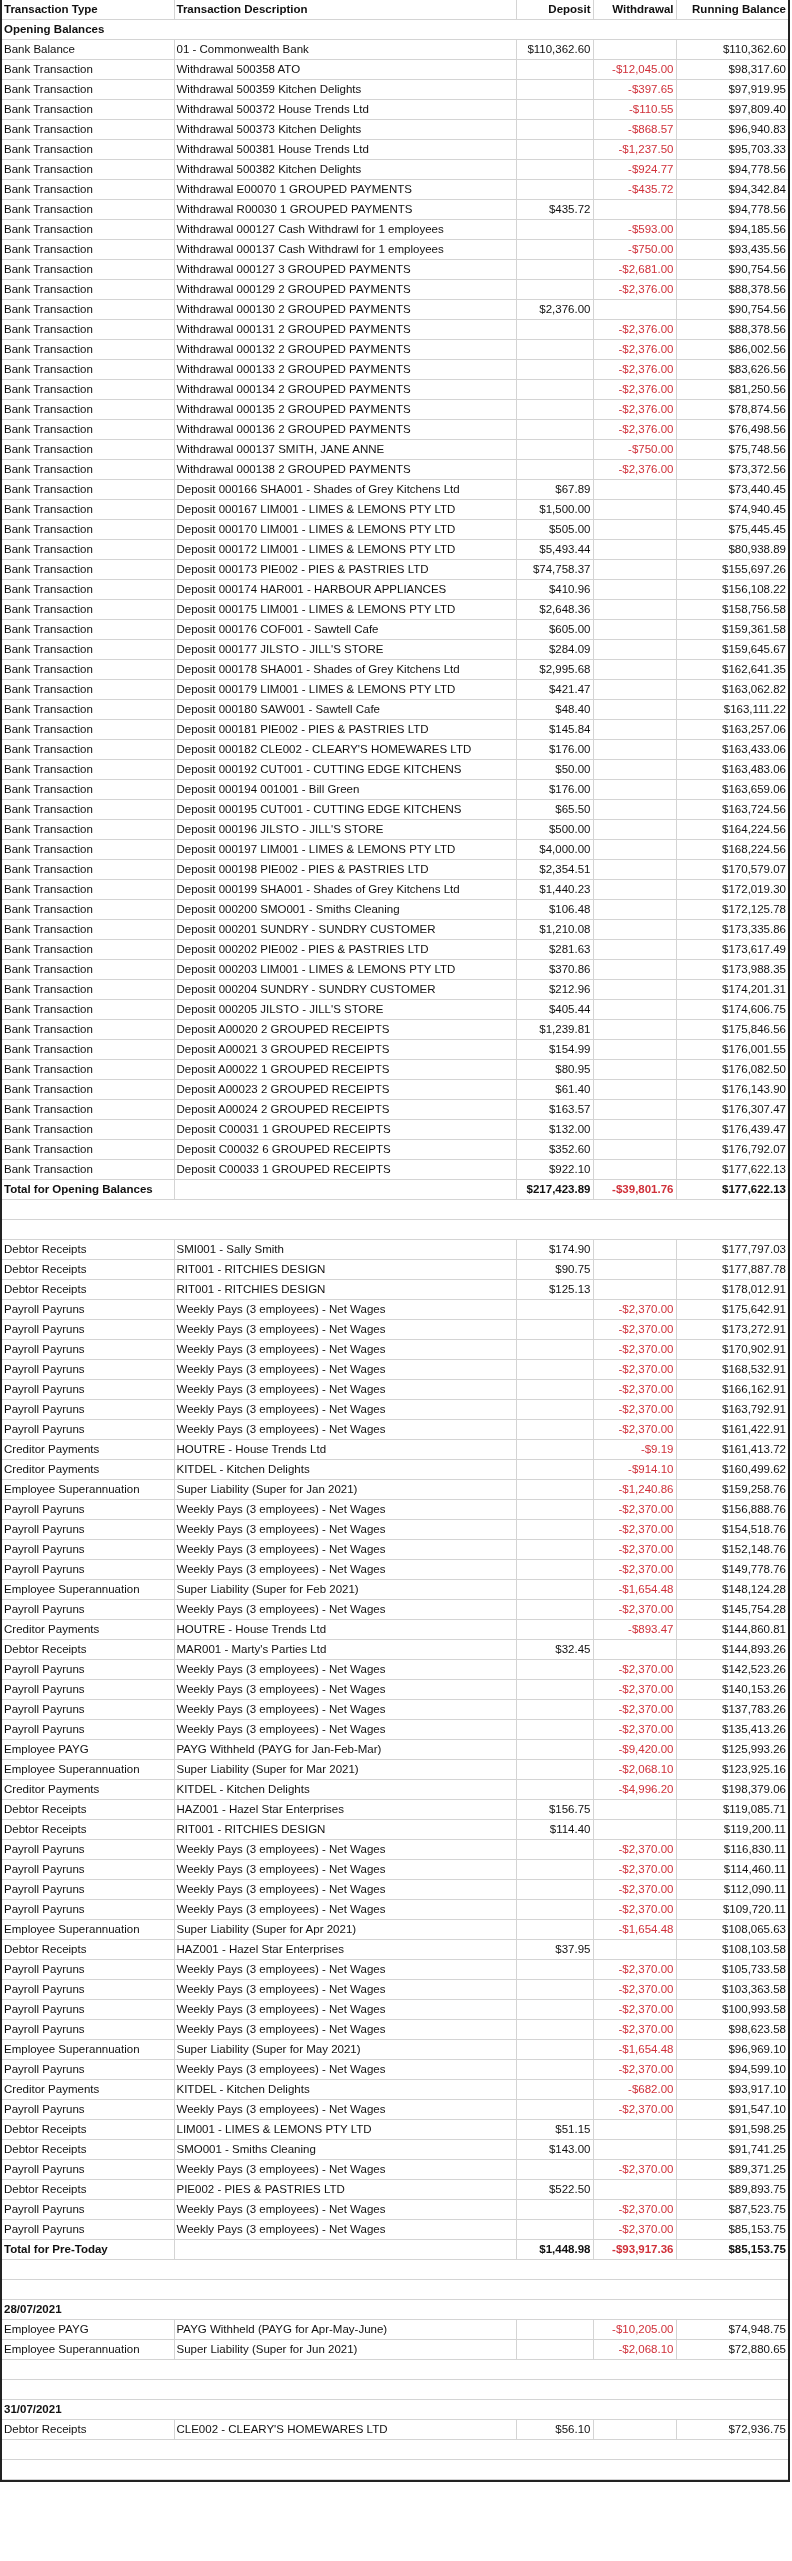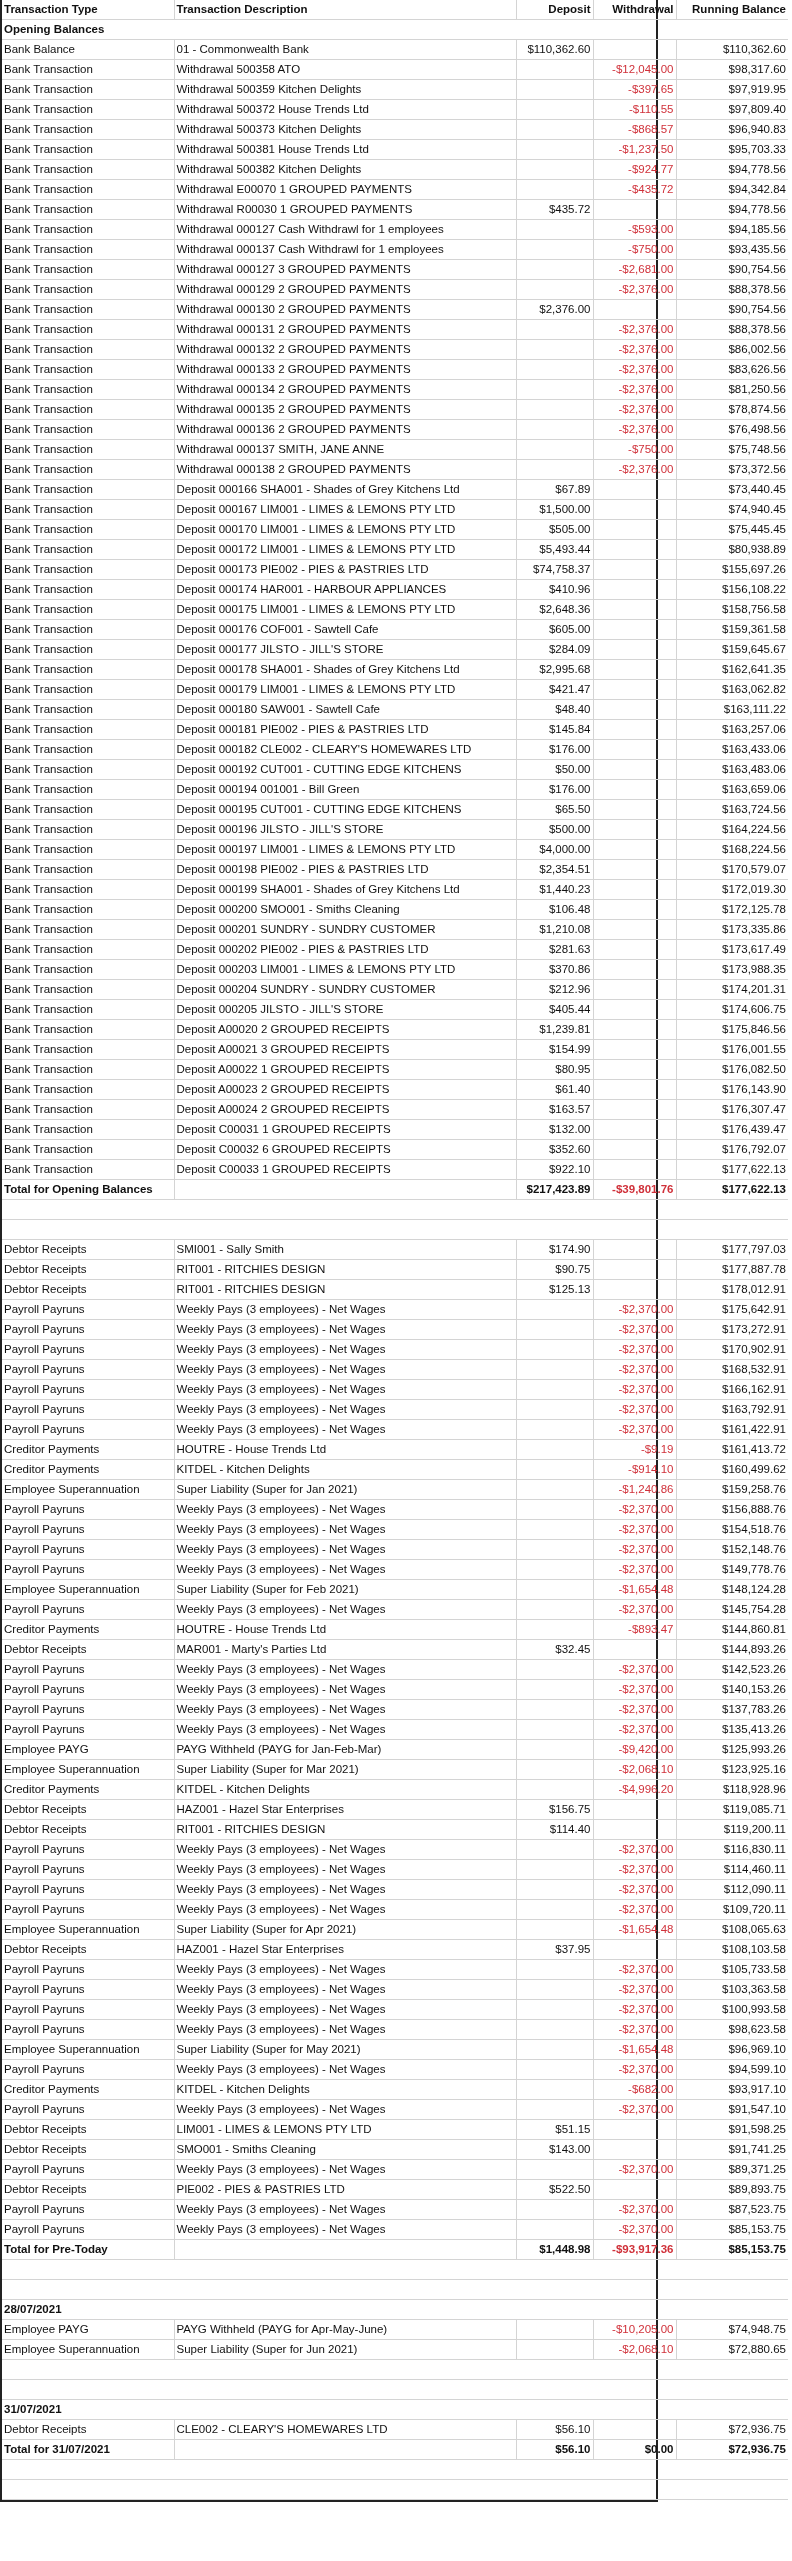--- a/index.html
+++ b/index.html
@@ -1,17 +1,17 @@
 <!DOCTYPE html>
 <html><head>
 <meta charset="utf-8">
 <style>
   html, body { margin: 0; padding: 0; background: #fff; }
   body { width: 792px; font-family: "Liberation Sans", sans-serif; font-size: 11.5px; color: #111; }
-  .sheet { width: 658px; border-left: 2px solid #222; border-right: 2px solid #222; border-bottom: 2px solid #222; box-sizing: border-box; }
+  .sheet { width: 790px; border-left: 2px solid #222; border-right: 2px solid #222; border-bottom: 2px solid #222; box-sizing: border-box; }
   table { border-collapse: collapse; width: 786px; table-layout: fixed; }
   col.c1 { width: 172px; } col.c2 { width: 342px; } col.c3 { width: 77px; } col.c4 { width: 83px; } col.c5 { width: 112px; }
   td, th { height: 19px; padding: 0 2px; border-bottom: 1px solid #d4d4d4; border-right: 1px solid #d4d4d4; white-space: nowrap; overflow: hidden; font-weight: normal; text-align: left; line-height: 19px; }
   td:last-child, th:last-child { border-right: none; }
   .num { text-align: right; }
   .neg { color: #d0313a; }
   .bold { font-weight: bold; }
   tr.section td { border-right: none; }
   tr.blank td { border-right: none; }
   th { font-weight: bold; }
@@ -640,21 +640,21 @@
           <td class="">Super Liability (Super for Mar 2021)</td>
           <td class="num"></td>
           <td class="num neg">-$2,068.10</td>
           <td class="num">$123,925.16</td>
         </tr>
         <tr>
           <td class="">Creditor Payments</td>
           <td class="">KITDEL - Kitchen Delights</td>
           <td class="num"></td>
           <td class="num neg">-$4,996.20</td>
-          <td class="num">$118,928.96</td>
+          <td class="num">$198,379.06</td>
         </tr>
         <tr>
           <td class="">Debtor Receipts</td>
           <td class="">HAZ001 - Hazel Star Enterprises</td>
           <td class="num">$156.75</td>
           <td class="num"></td>
           <td class="num">$119,085.71</td>
         </tr>
         <tr>
           <td class="">Debtor Receipts</td>
@@ -842,27 +842,20 @@
         <tr class="section">
           <td colspan="5" class="bold">31/07/2021</td>
         </tr>
         <tr>
           <td class="">Debtor Receipts</td>
           <td class="">CLE002 - CLEARY'S HOMEWARES LTD</td>
           <td class="num">$56.10</td>
           <td class="num"></td>
           <td class="num">$72,936.75</td>
         </tr>
-        <tr class="total">
-          <td class="bold">Total for 31/07/2021</td>
-          <td class="bold"></td>
-          <td class="num bold">$56.10</td>
-          <td class="num bold">$0.00</td>
-          <td class="num bold">$72,936.75</td>
-        </tr>
         <tr class="blank">
           <td colspan="5"></td>
         </tr>
         <tr class="blank">
           <td colspan="5"></td>
         </tr>
       </tbody>
   </table>
 </div>
 

